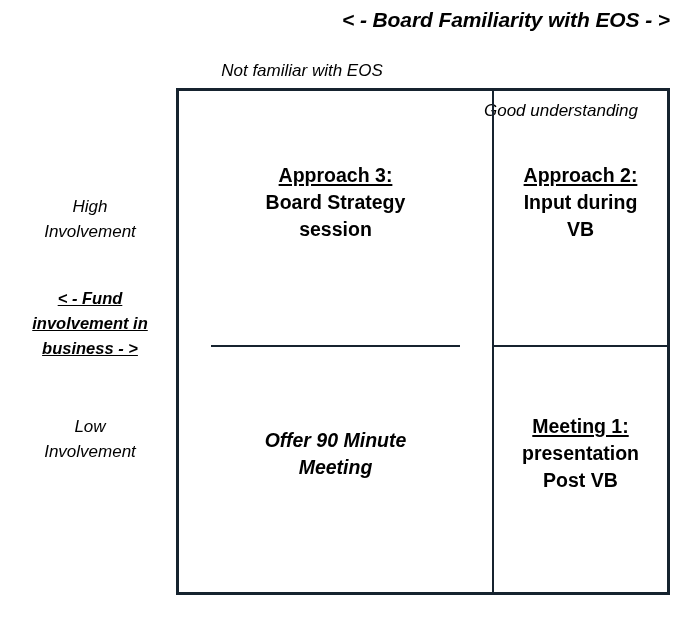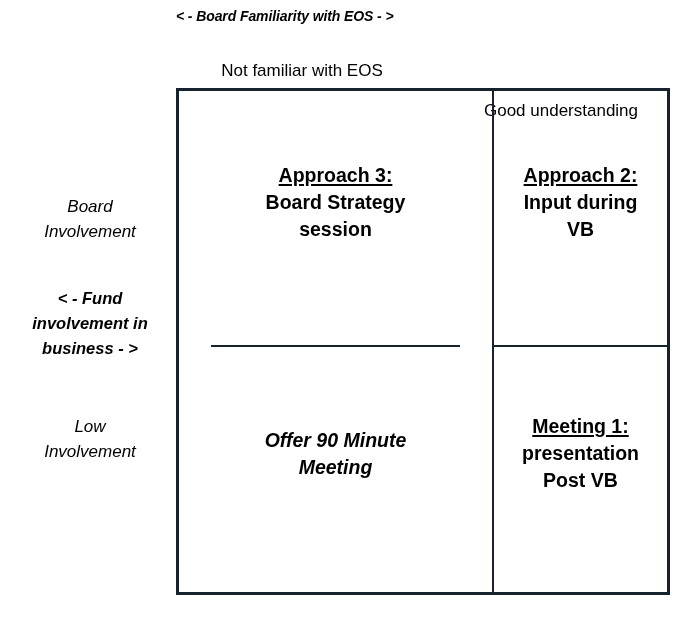--- a/index.html
+++ b/index.html
@@ -22,54 +22,56 @@
     width: 692px;
     height: 632px;
   }
 
   
   .top-axis-title {
     position: absolute;
     left: 176px;
     top: 8px;
     width: 494px;
-    text-align: left;
-    font-size: 14px;
+    text-align: right;
+    font-size: 21px;
     font-weight: bold;
     font-style: italic;
     letter-spacing: -0.1px;
     color: #000;
     white-space: nowrap;
   }
 
   
   .col-header {
     position: absolute;
     top: 61px;
     font-size: 17px;
+    font-style: italic;
     font-weight: normal;
     text-align: center;
     color: #000;
     white-space: nowrap;
   }
   .col-header.left  { left: 176px; width: 252px; }
   .col-header.right { left: 440px; width: 242px; margin-top: 40px; }
 
   
   .left-axis-title {
     position: absolute;
     left: 14px;
     top: 286px;
     width: 152px;
     text-align: center;
     font-size: 16.5px;
     font-weight: bold;
     font-style: italic;
     line-height: 25px;
     color: #000;
+    text-decoration: underline;
   }
 
   
   .row-label {
     position: absolute;
     width: 152px;
     left: 14px;
     text-align: center;
     font-size: 17px;
     font-style: italic;
@@ -129,21 +131,21 @@
 
 <div id="canvas">
 
   <div class="top-axis-title">&lt; - Board Familiarity with EOS - &gt;</div>
 
   <div class="col-header left">Not familiar with EOS</div>
 
   <div class="col-header right">Good understanding</div>
 
   <div class="row-label high">
-    <div>Board</div>
+    <div>High</div>
     <div>Involvement</div>
   </div>
 
   <div class="left-axis-title">
     <div>&lt; - Fund</div>
     <div>involvement in</div>
     <div>business - &gt;</div>
   </div>
 
   <div class="row-label low">

